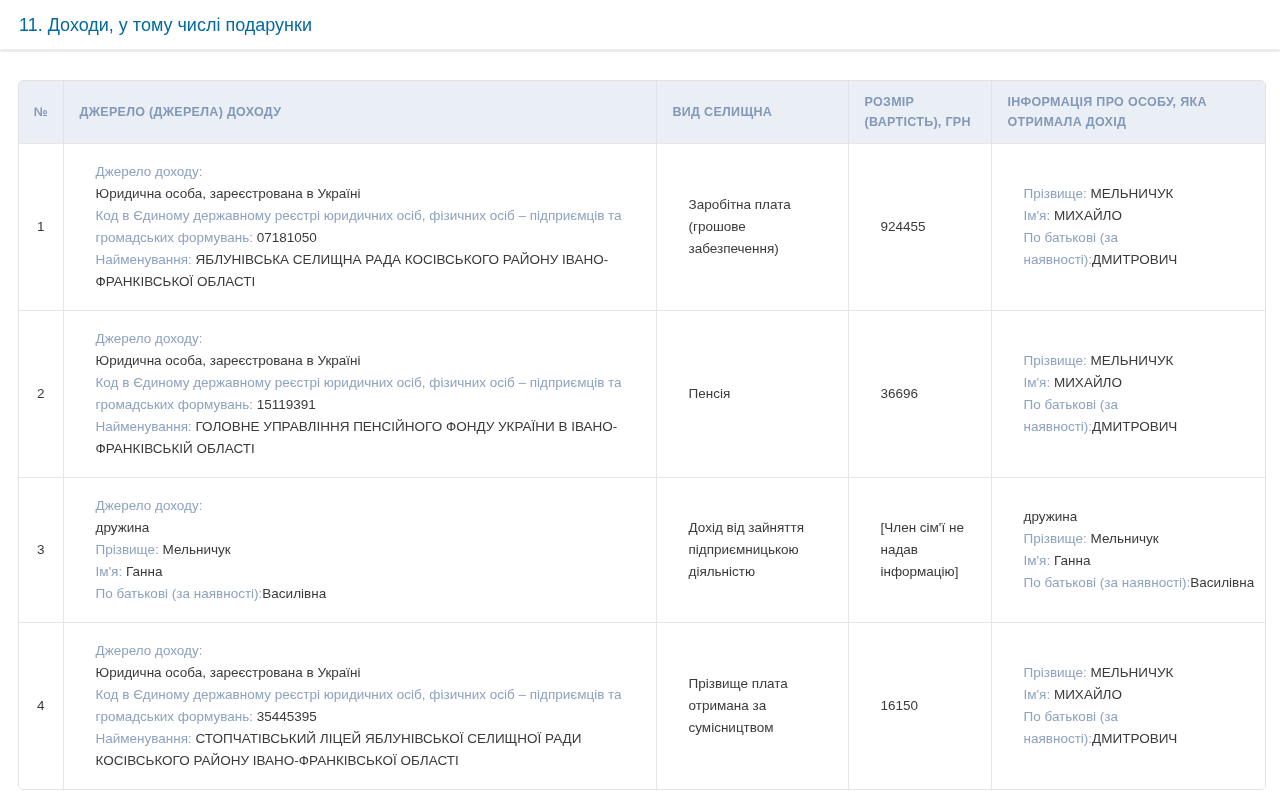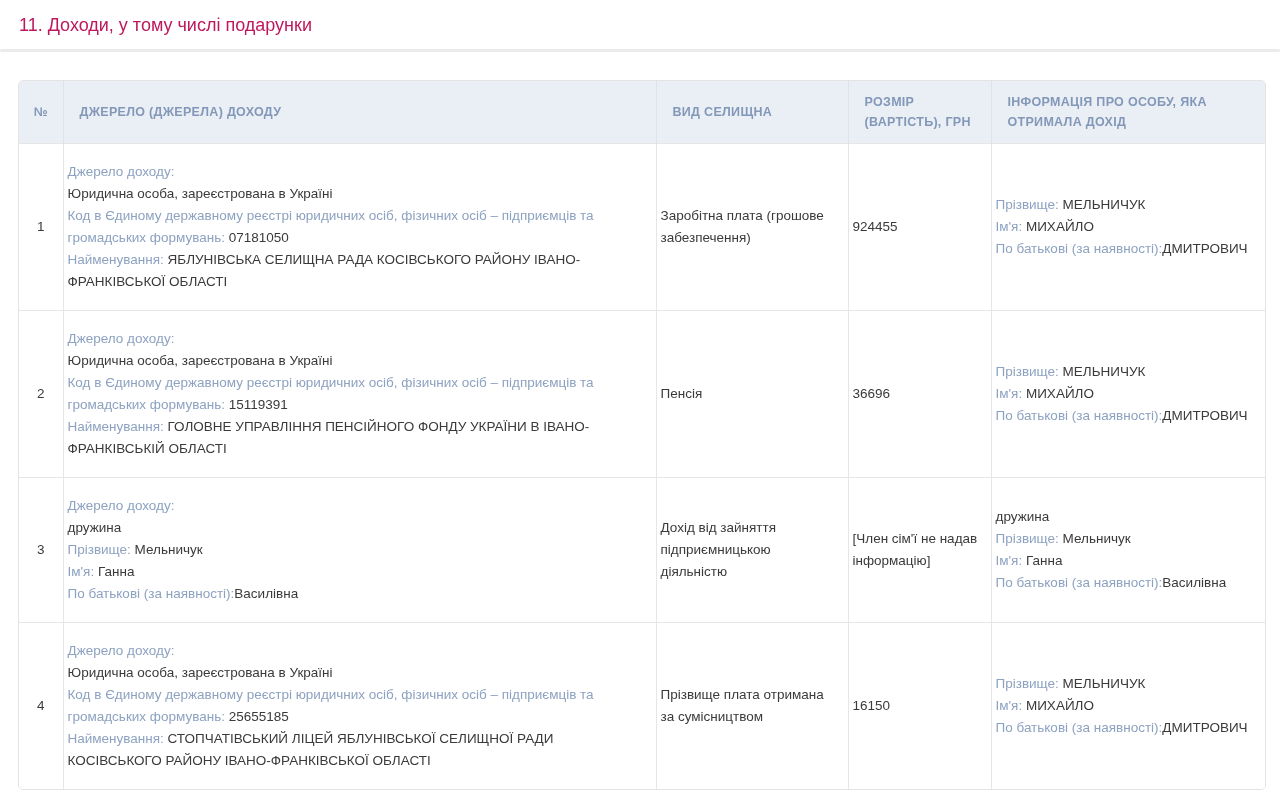--- a/index.html
+++ b/index.html
@@ -7,21 +7,21 @@
     margin: 0;
     padding: 0;
     width: 1280px;
     height: 810px;
     background: #ffffff;
     font-family: "Liberation Sans", "DejaVu Sans", sans-serif;
     overflow: hidden;
   }
   .section-title {
     font-size: 18px;
-    color: #be185d;
+    color: #0369a1;
     font-weight: 400;
     padding: 14px 16px 0 19px;
     line-height: 22px;
   }
   .title-divider {
     margin-top: 13px;
     height: 3px;
     background: #ebebeb;
     border-radius: 3px;
     width: 100%;
@@ -52,21 +52,21 @@
     padding: 10px 10px 10px 16px;
     border-right: 1px solid #dde3eb;
   }
   th:last-child { border-right: none; }
   th.num-col { text-align: center; padding: 10px 6px; }
   td {
     font-size: 13.5px;
     color: #3a3a3a;
     line-height: 22px;
     vertical-align: middle;
-    padding: 17px 12px 17px 4px;
+    padding: 17px 12px 17px 32px;
     border-top: 1px solid #e6e6e6;
     border-right: 1px solid #e6e6e6;
     background: #ffffff;
     word-wrap: break-word;
   }
   td:last-child { border-right: none; }
   td.num-cell { text-align: center; padding: 0 6px; }
   .field-line { margin: 0; }
   .lbl { color: #8da2c0; }
   .val { color: #3a3a3a; }
@@ -145,21 +145,21 @@
             <div class="field-line"><span class="lbl">Прізвище: </span><span class="val">Мельничук</span></div>
             <div class="field-line"><span class="lbl">Ім'я: </span><span class="val">Ганна</span></div>
             <div class="field-line"><span class="lbl">По батькові (за наявності):</span><span class="val">Василівна</span></div>
           </td>
   </tr>
         <tr>
     <td class="num-cell">4</td>
     <td class="source-cell">
             <div class="field-line"><span class="lbl">Джерело доходу:</span></div>
             <div class="field-line"><span class="val">Юридична особа, зареєстрована в Україні</span></div>
-            <div class="field-line"><span class="lbl">Код в Єдиному державному реєстрі юридичних осіб, фізичних осіб – підприємців та громадських формувань: </span><span class="val">25655185</span></div>
+            <div class="field-line"><span class="lbl">Код в Єдиному державному реєстрі юридичних осіб, фізичних осіб – підприємців та громадських формувань: </span><span class="val">35445395</span></div>
             <div class="field-line"><span class="lbl">Найменування: </span><span class="val">СТОПЧАТІВСЬКИЙ ЛІЦЕЙ ЯБЛУНІВСЬКОЇ СЕЛИЩНОЇ РАДИ КОСІВСЬКОГО РАЙОНУ ІВАНО-ФРАНКІВСЬКОЇ ОБЛАСТІ</span></div>
           </td>
     <td class="type-cell">Прізвище плата отримана за сумісництвом</td>
     <td class="amount-cell">16150</td>
     <td class="person-cell">
             <div class="field-line"><span class="lbl">Прізвище: </span><span class="val">МЕЛЬНИЧУК</span></div>
             <div class="field-line"><span class="lbl">Ім'я: </span><span class="val">МИХАЙЛО</span></div>
             <div class="field-line"><span class="lbl">По батькові (за наявності):</span><span class="val">ДМИТРОВИЧ</span></div>
           </td>
   </tr>

